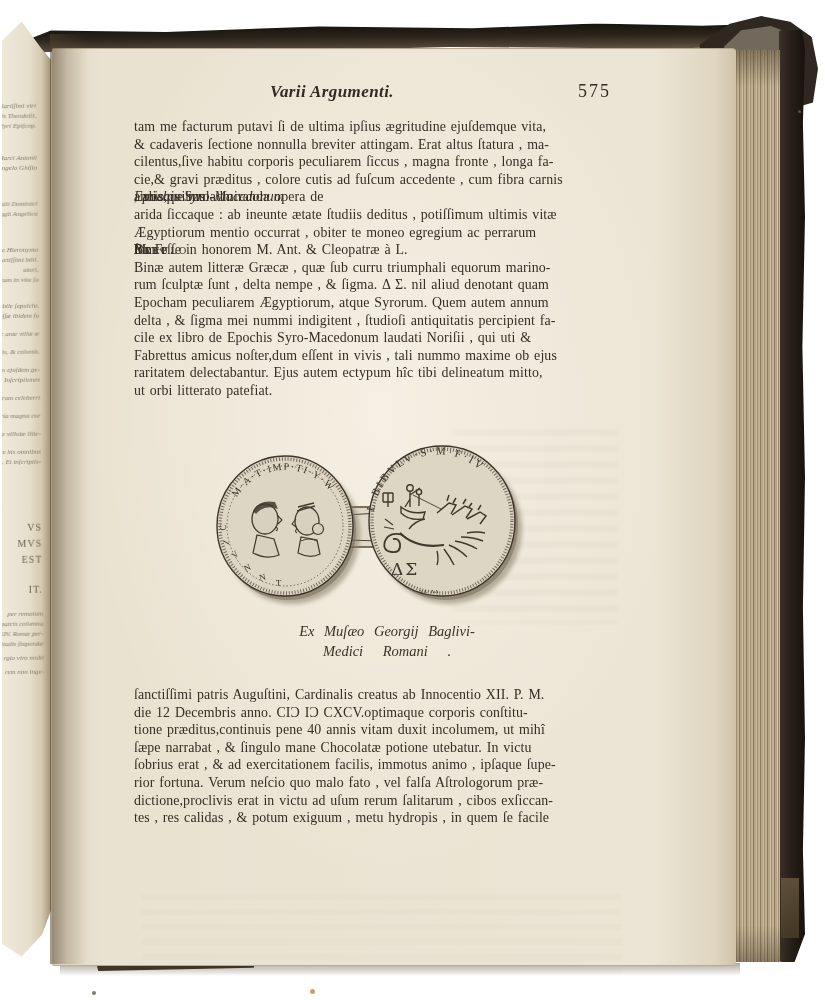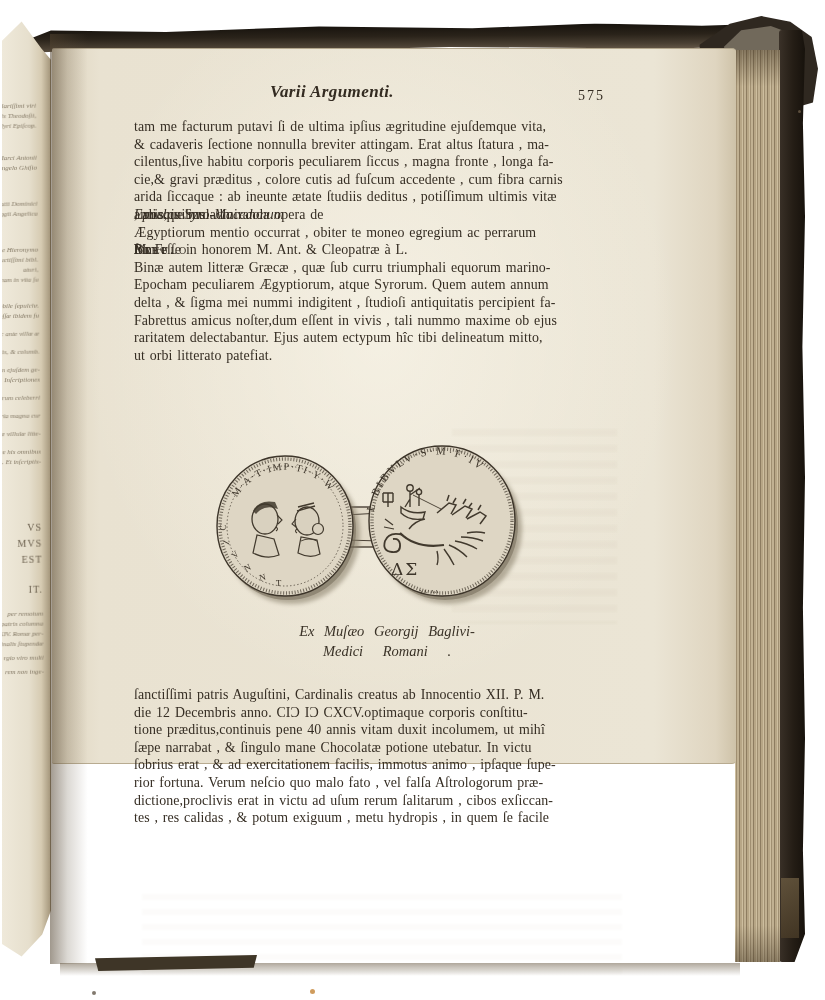--- a/index.html
+++ b/index.html
@@ -22,40 +22,40 @@
   .cover-glint{left:781px;top:878px;width:18px;height:60px;background:linear-gradient(180deg,#6a5a40,#4a3c28);opacity:.8;}
   .page-stack{left:735px;top:50px;width:45px;height:912px;
     background:
       linear-gradient(180deg,rgba(60,48,32,.45) 0,rgba(60,48,32,0) 4%,rgba(60,48,32,0) 96%,rgba(60,48,32,.4) 100%),
       repeating-linear-gradient(90deg,#cdbe9f 0 1px,#a08f71 1px 2px,#c1b192 2px 4px,#8d7c60 4px 5px,#b7a686 5px 7px);}
   .prev-leaf{left:2px;top:10px;width:49px;height:958px;
     background:linear-gradient(90deg,#efe9da 0%,#e6dfcd 55%,#d6cbb2 80%,#a99b80 97%,#8d7f66 100%);
     clip-path:polygon(0 3.2%,40% 1.2%,80% 4%,100% 5.2%,100% 94%,82% 96.5%,40% 98.8%,0 97.5%);}
   .gutter{left:50px;top:34px;width:46px;height:930px;z-index:2;
     background:linear-gradient(90deg,rgba(82,68,48,.55) 0,rgba(95,80,58,.22) 38%,rgba(95,80,58,0) 82%);}
-  .page{left:52px;top:48px;width:684px;height:716px;z-index:1;
+  .page{left:52px;top:48px;width:684px;height:918px;z-index:1;
     background:
       radial-gradient(ellipse at 48% 40%,rgba(255,252,242,.5) 0,rgba(255,252,242,0) 60%),
       linear-gradient(90deg,#ddd3bd 0,#e9e2d1 7%,#ebe5d5 88%,#dfd5c0 97%,#cec2a8 100%),
       #e9e3d3;
     border-top:1px solid #b3a78d;border-bottom:1px solid #b8ab90;border-radius:2px 4px 4px 2px;}
   .bottom-shadow{left:60px;top:963px;width:680px;height:13px;
     background:linear-gradient(180deg,rgba(110,96,74,.55),rgba(110,96,74,0));}
   .bottom-dark{left:95px;top:955px;width:162px;height:16px;background:#3e3527;
     clip-path:polygon(0 20%,100% 0,98% 80%,2% 100%);}
 
   
   .leaf-frags{left:-16px;top:92px;width:56px;height:850px;overflow:hidden;
     font-style:italic;font-size:7px;line-height:8px;color:#847965;text-align:right;
     transform:rotate(-0.8deg);filter:blur(.2px);}
   .leaf-frags .lf{position:static;display:block;white-space:nowrap;}
   .leaf-frags .big{font-style:normal;font-size:10px;letter-spacing:1px;color:#6d6250;}
   .head-title{left:130px;top:33px;width:300px;text-align:center;
     font-style:italic;font-weight:600;font-size:17px;letter-spacing:.4px;color:#332b21;}
-  .page-num{left:526px;top:32px;width:60px;font-size:14px;letter-spacing:2px;color:#332b21;margin-top:7px;}
+  .page-num{left:526px;top:32px;width:60px;font-size:18px;letter-spacing:2px;color:#332b21;}
 
   .para{color:#352d23;font-size:13.9px;line-height:17.6px;letter-spacing:.1px;word-spacing:1.2px;}
   .p1{left:82px;top:61px;width:486px;margin-top:8px;}
   .p2{left:82px;top:637px;width:486px;}
   .para .tl{position:static;display:block;height:17.6px;text-align:justify;text-align-last:justify;white-space:nowrap;}
   .para .tl.nj{text-align-last:left;}
   .para .tl.ind{text-indent:26px;}
   .it{font-style:italic;}
   .sc{font-variant:small-caps;letter-spacing:2.5px;}
 
@@ -139,44 +139,50 @@
         <div class="tl">
           <span>&amp; cadaveris ſectione nonnulla breviter attingam. Erat altus ſtatura , ma-</span>
         </div>
         <div class="tl">
           <span>cilentus,ſive habitu corporis peculiarem ſiccus , magna fronte , longa fa-</span>
         </div>
         <div class="tl">
           <span>cie,&amp; gravi præditus , colore cutis ad fuſcum accedente , cum fibra carnis</span>
         </div>
         <div class="tl">
-          <span>arida ſiccaque : ab ineunte ætate ſtudiis deditus , potiſſimum ultimis vitæ</span>
-        </div>
-        <div class="tl">
           <span>annis,quibus admiranda opera de </span>
           <span class="it">Epochis Syro-Macedonum</span>
           <span> , aliaque mul-</span>
+        </div>
+        <div class="tl">
+          <span>arida ſiccaque : ab ineunte ætate ſtudiis deditus , potiſſimum ultimis vitæ</span>
         </div>
         <div class="tl">
           <span>Ægyptiorum mentio occurrat , obiter te moneo egregium ac perrarum</span>
         </div>
         <div class="tl">
           <span>ſum eſſe in honorem M. Ant. &amp; Cleopatræ à L. </span>
           <span class="sc">Bibulo</span>
           <span> M. F. </span>
           <span class="sc">Pref.</span>
         </div>
         <div class="tl">
           <span>Binæ autem litteræ Græcæ , quæ ſub curru triumphali equorum marino-</span>
         </div>
         <div class="tl">
+          <span>rum ſculptæ ſunt , delta nempe , &amp; ſigma. Δ Σ. nil aliud denotant quam</span>
+        </div>
+        <div class="tl">
           <span>Epocham peculiarem Ægyptiorum, atque Syrorum. Quem autem annum</span>
         </div>
         <div class="tl">
           <span>delta , &amp; ſigma mei nummi indigitent , ſtudioſi antiquitatis percipient fa-</span>
+        </div>
+        <div class="tl">
+          <span>cile ex libro de Epochis Syro-Macedonum laudati Noriſii , qui uti &amp;</span>
         </div>
         <div class="tl">
           <span>Fabrettus amicus noſter,dum eſſent in vivis , tali nummo maxime ob ejus</span>
         </div>
         <div class="tl">
           <span>raritatem delectabantur. Ejus autem ectypum hîc tibi delineatum mitto,</span>
         </div>
         <div class="tl nj">
           <span>ut orbi litterato patefiat.</span>
         </div>

